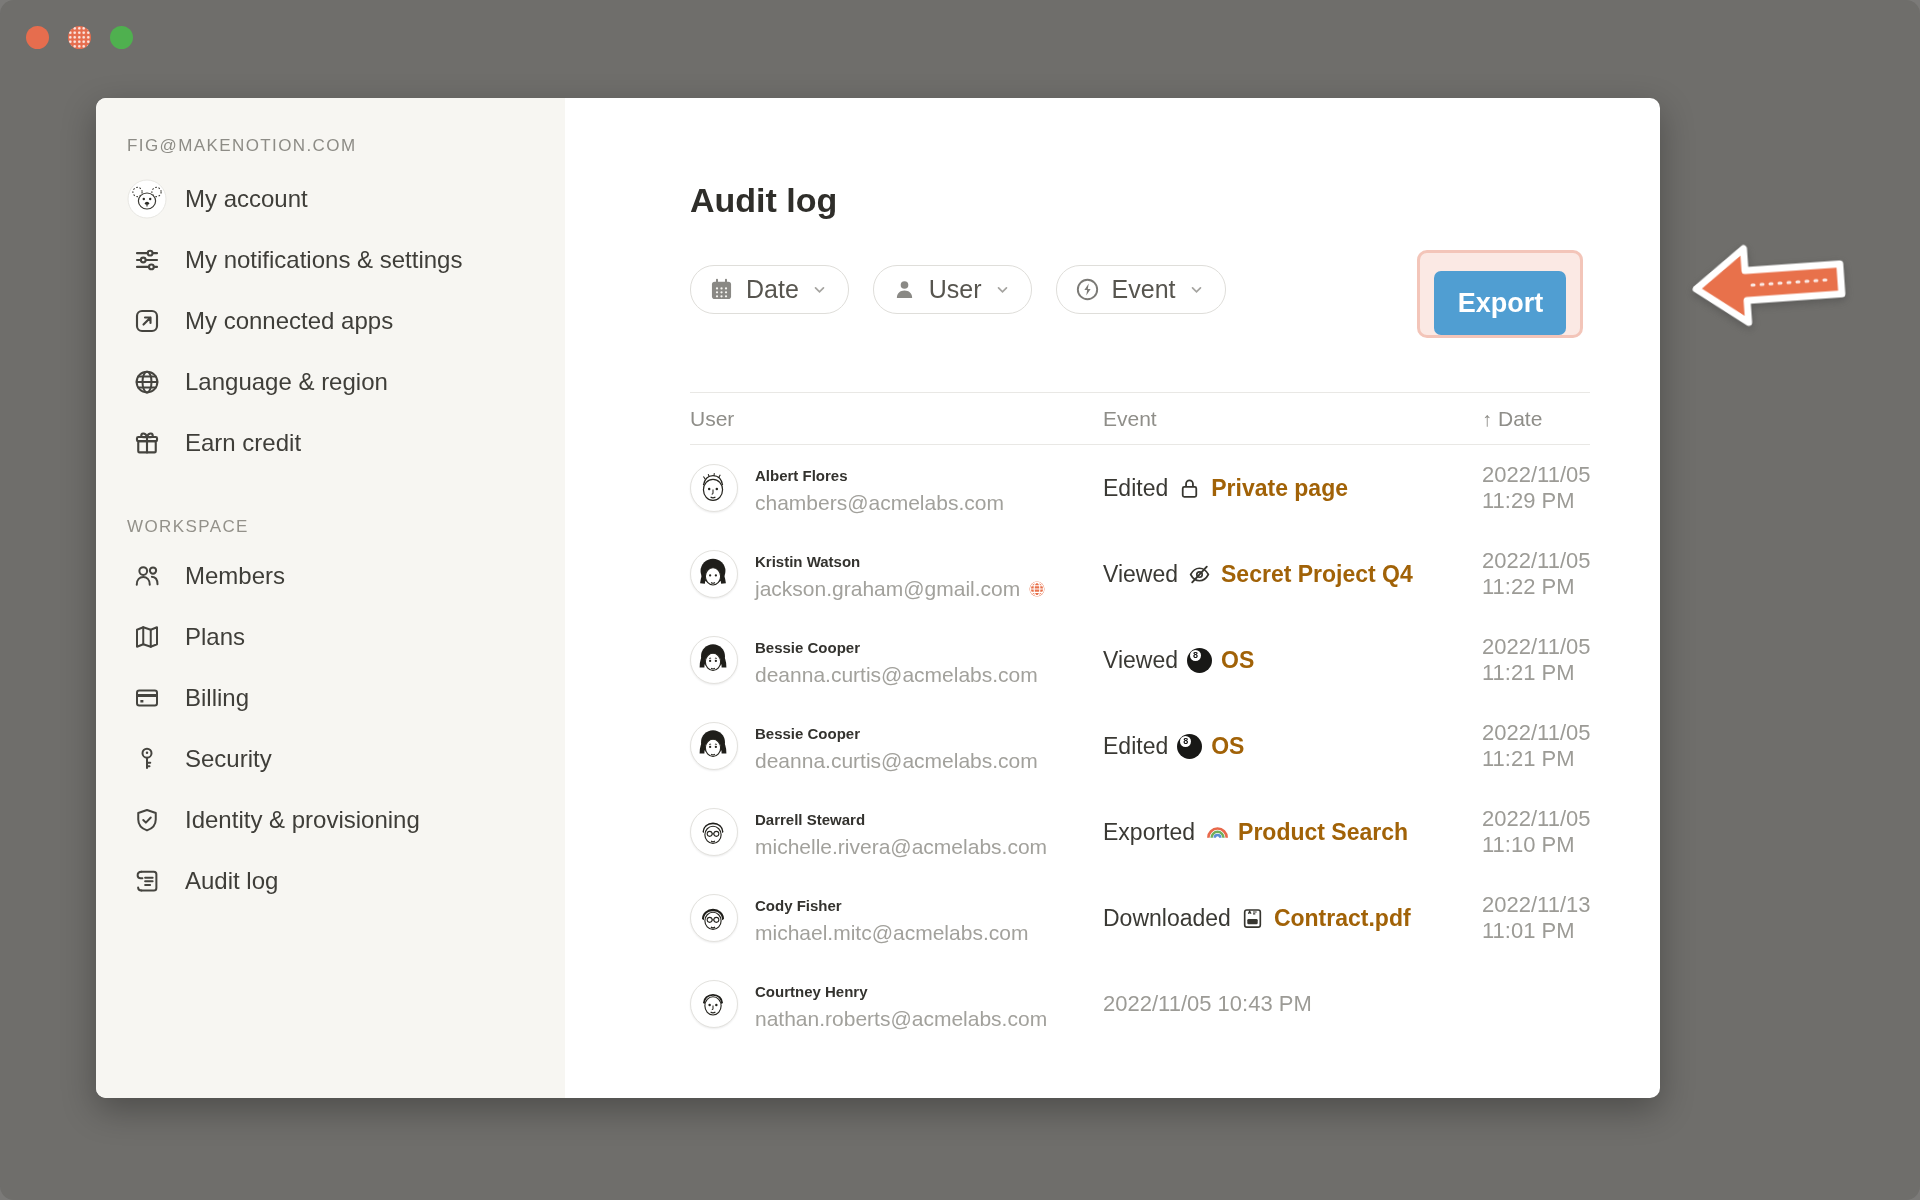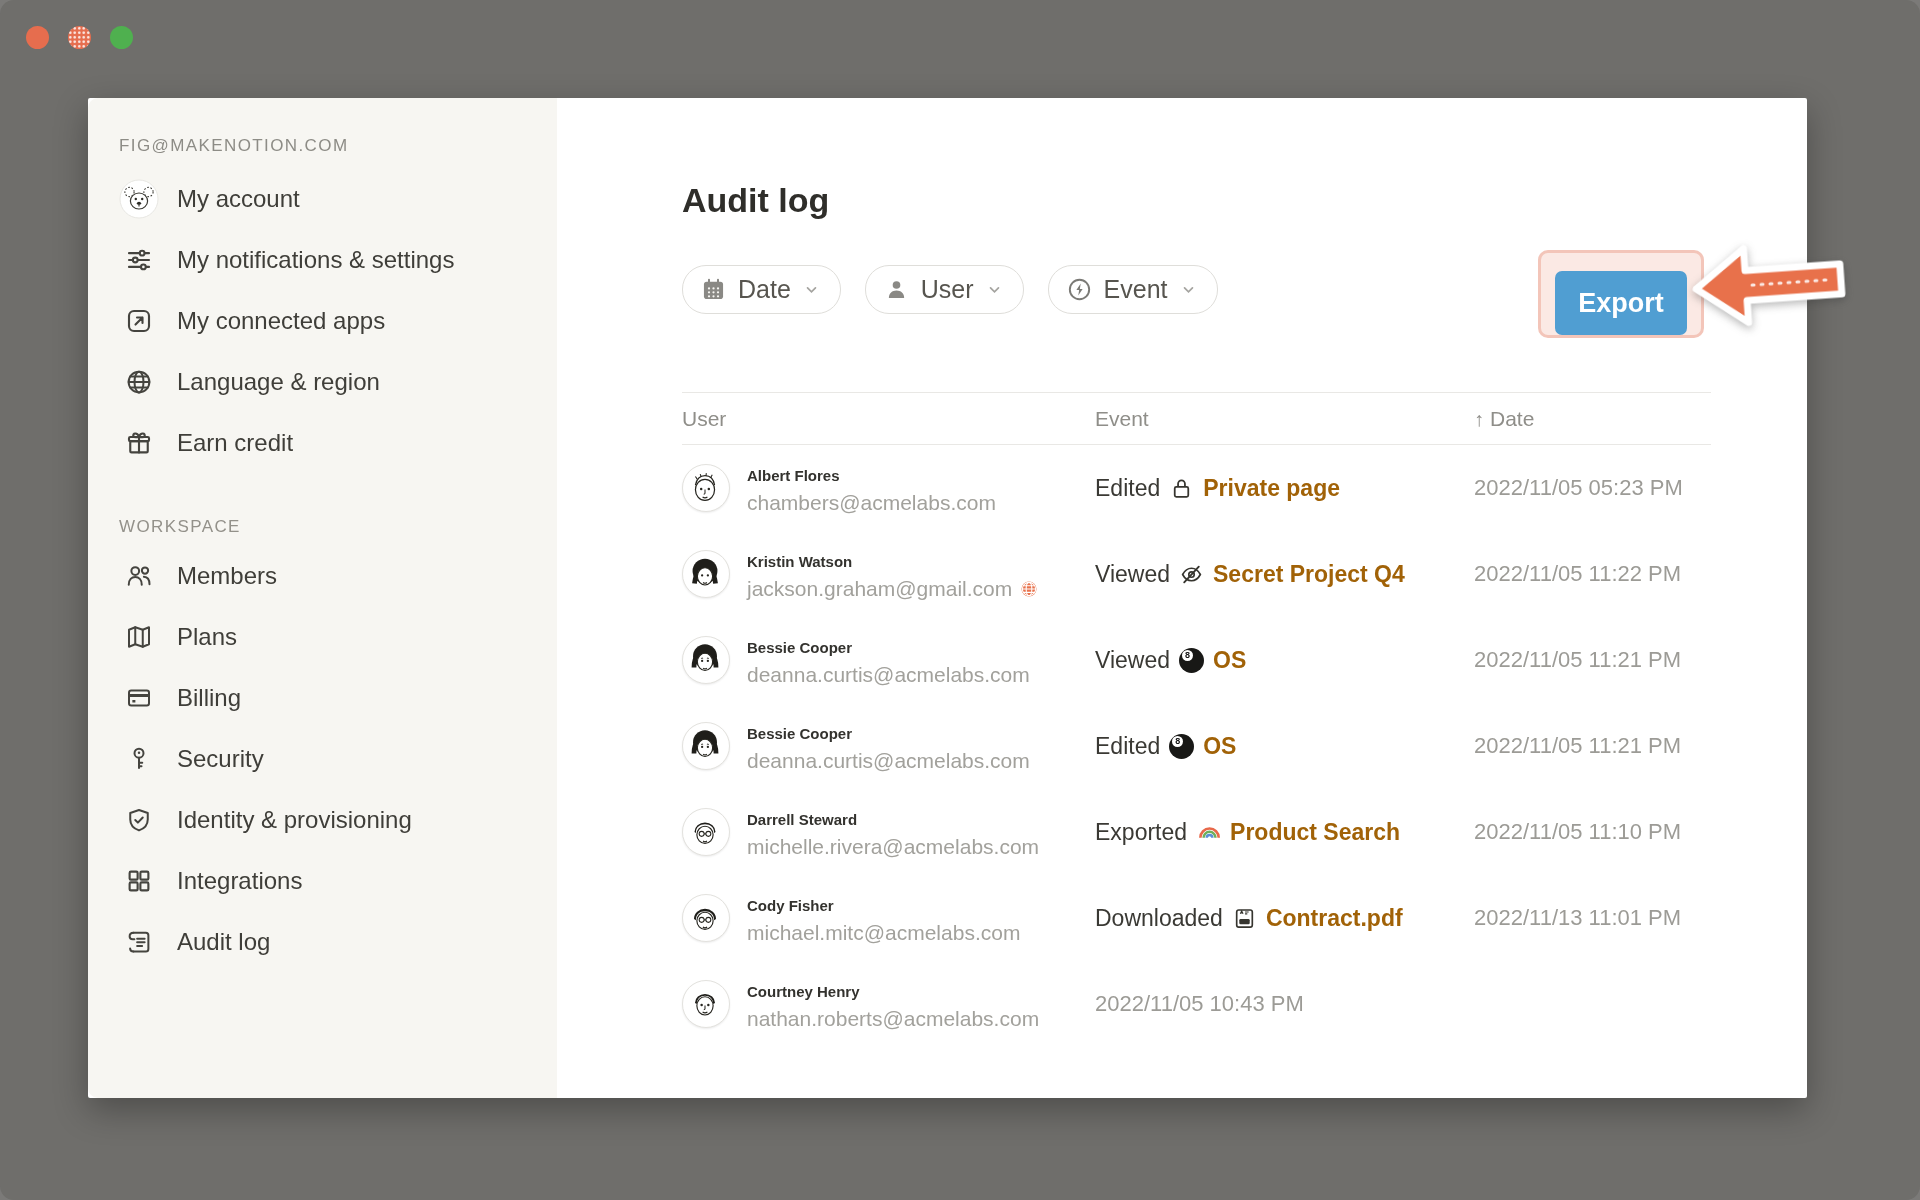--- a/index.html
+++ b/index.html
@@ -4,21 +4,21 @@
 <style>
   html,body{margin:0;padding:0;background:#7b7a78;font-family:"Liberation Sans","DejaVu Sans",sans-serif;}
   .page{position:relative;width:1920px;height:1200px;background:#6f6e6b;overflow:hidden;border-radius:14px;}
   
   .traffic{position:absolute;top:26px;left:26px;display:flex;gap:19px;}
   .light{width:23px;height:23px;border-radius:50%;}
   .light.close{background:#e66d4e;}
   .light.min{background:#e66d4e;background-image:radial-gradient(rgba(255,255,255,.85) 1px,transparent 1.5px);background-size:4.5px 4.5px;}
   .light.max{background:#4fb04f;}
   
-  .panel{position:absolute;left:88px;top:98px;width:1719px;height:1000px;background:#fff;border-radius:2px;display:flex;box-shadow:0 12px 34px rgba(0,0,0,.30);}
+  .panel{position:absolute;left:96px;top:98px;width:1564px;height:1000px;background:#fff;border-radius:10px;display:flex;box-shadow:0 12px 34px rgba(0,0,0,.30);}
   
   .sidebar{width:469px;min-width:469px;background:#f7f6f2;border-radius:10px 0 0 10px;padding:38px 0 0 31px;box-sizing:border-box;}
   .sb-header{font-size:17px;letter-spacing:1.4px;color:#8d8c86;font-weight:500;margin-bottom:12px;}
   .sb-section{font-size:17px;letter-spacing:1.4px;color:#93918a;font-weight:500;margin-top:44px;margin-bottom:8px;}
   .sb-item{display:flex;align-items:center;height:61px;cursor:pointer;}
   .sb-icon{width:40px;height:40px;display:flex;align-items:center;justify-content:center;flex:0 0 40px;}
   .sb-icon svg{width:30px;height:30px;}
   .sb-icon.avatar-wrap svg{width:40px;height:40px;}
   .sb-label{margin-left:18px;font-size:24px;color:#3f3e39;font-weight:500;}
   
@@ -182,31 +182,20 @@
       <div class="sb-item">
         <span class="sb-icon">
           <svg viewBox="0 0 24 24" fill="none" stroke="#45443f" stroke-width="1.6" stroke-linecap="round" stroke-linejoin="round">
               <path d="M12 4 l7 2.4 v5.1 c0 4.4-2.9 7.3-7 8.8 -4.1-1.5-7-4.4-7-8.8 v-5.1z"></path>
               <path d="M9 12 l2.1 2.1 L15 10"></path>
             </svg>
         </span>
         <span class="sb-label">Identity &amp; provisioning</span>
       </div>
 
-      <div class="sb-item">
-        <span class="sb-icon">
-          <svg viewBox="0 0 24 24" fill="none" stroke="#45443f" stroke-width="1.7">
-              <rect x="4.5" y="4.5" width="6.4" height="6.4" rx="1"></rect>
-              <rect x="13.1" y="4.5" width="6.4" height="6.4" rx="1"></rect>
-              <rect x="4.5" y="13.1" width="6.4" height="6.4" rx="1"></rect>
-              <rect x="13.1" y="13.1" width="6.4" height="6.4" rx="1"></rect>
-            </svg>
-        </span>
-        <span class="sb-label">Integrations</span>
-      </div>
 
       <div class="sb-item">
         <span class="sb-icon">
           <svg viewBox="0 0 24 24" fill="none" stroke="#45443f" stroke-width="1.6" stroke-linecap="round" stroke-linejoin="round">
               <path d="M7.5 4.5 h10 a2 2 0 0 1 2 2 v11 a2 2 0 0 1 -2 2 h-10"></path>
               <path d="M7.5 4.5 c-1.8 0-3 1.2-3 2.8 0 1.5 1 2.4 2.4 2.4 h1.4"></path>
               <path d="M7.5 19.5 c-1.5 0-2.6-1-2.6-2.4"></path>
               <path d="M10.5 9.3h6 M10.5 12.2h6 M10.5 15.1h4"></path>
             </svg>
         </span>
@@ -294,21 +283,21 @@
             </div>
           </div>
           <div class="col-event event-cell">
             <span>Edited</span>
             <svg viewBox="0 0 24 24" fill="none" stroke="#36352f" stroke-width="1.7" stroke-linejoin="round">
                 <rect x="5.5" y="10.5" width="13" height="9.5" rx="1.5"></rect>
                 <path d="M8.7 10.5 v-3 a3.3 3.3 0 0 1 6.6 0 v3"></path>
               </svg>
             <span class="event-obj">Private page</span>
           </div>
-          <div class="col-date date-cell">2022/11/05 05:23 PM</div>
+          <div class="col-date date-cell">2022/11/05 11:29 PM</div>
         </div>
 
         <div class="trow">
           <div class="col-user">
             <span class="avatar"><svg viewBox="0 0 46 46">
                   <circle cx="23" cy="21" r="13" fill="#1f1e1a"></circle>
                   <path d="M12 34 q1-8 3-10 M34 34 q-1-8-3-10" stroke="#1f1e1a" stroke-width="5" fill="none"></path>
                   <ellipse cx="23" cy="26.5" rx="8" ry="9" fill="#fff" stroke="#26251f" stroke-width="1.2"></ellipse>
                   <circle cx="20" cy="25.5" r="1.2" fill="#26251f"></circle>
                   <circle cx="26" cy="25.5" r="1.2" fill="#26251f"></circle>

